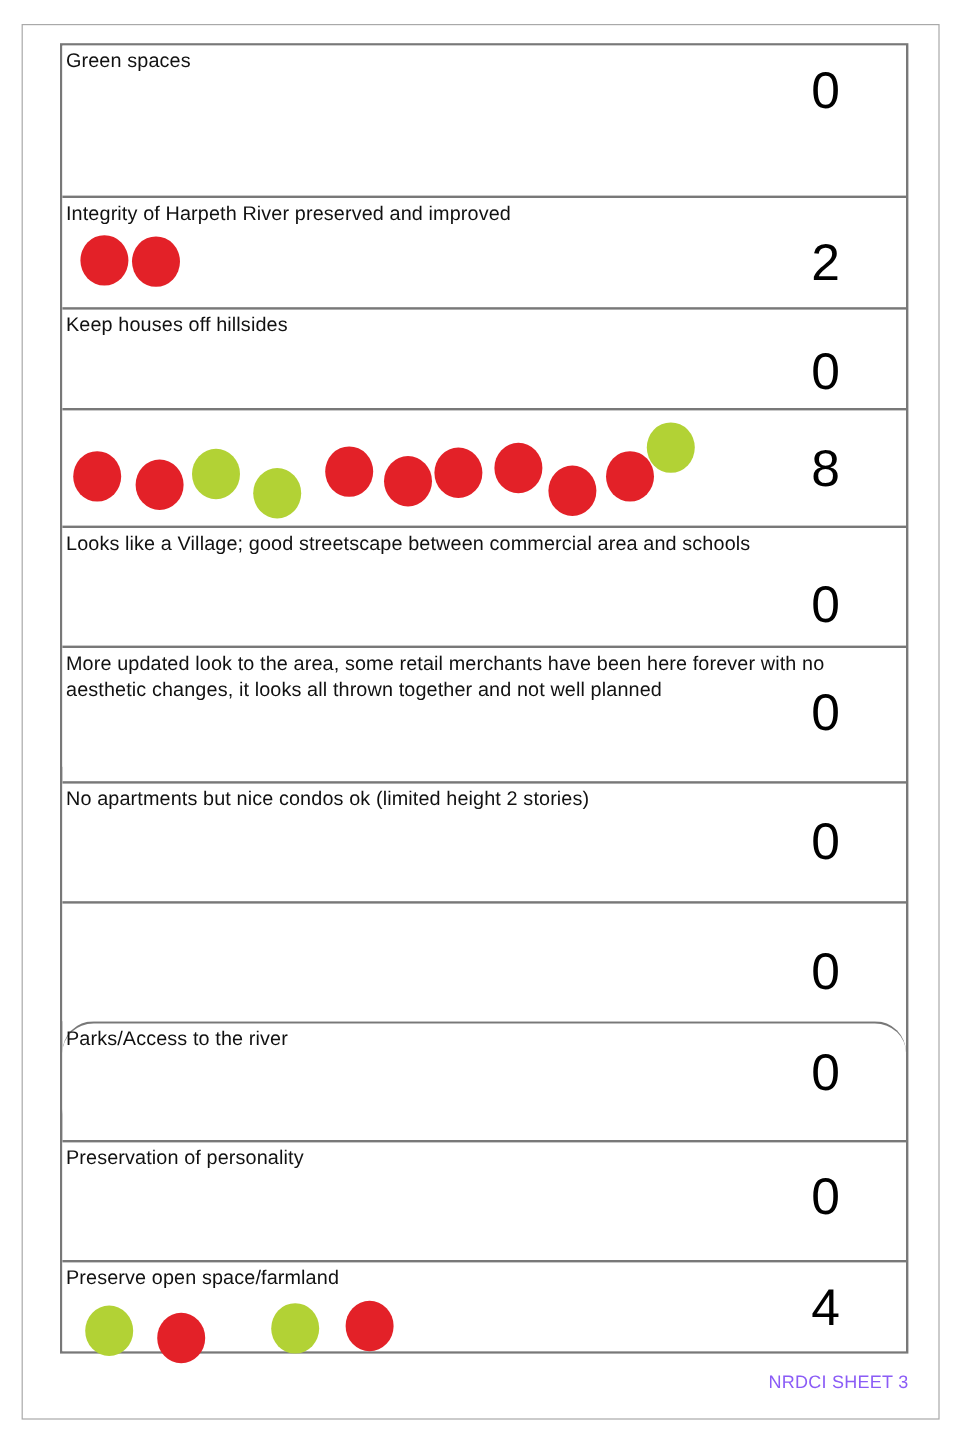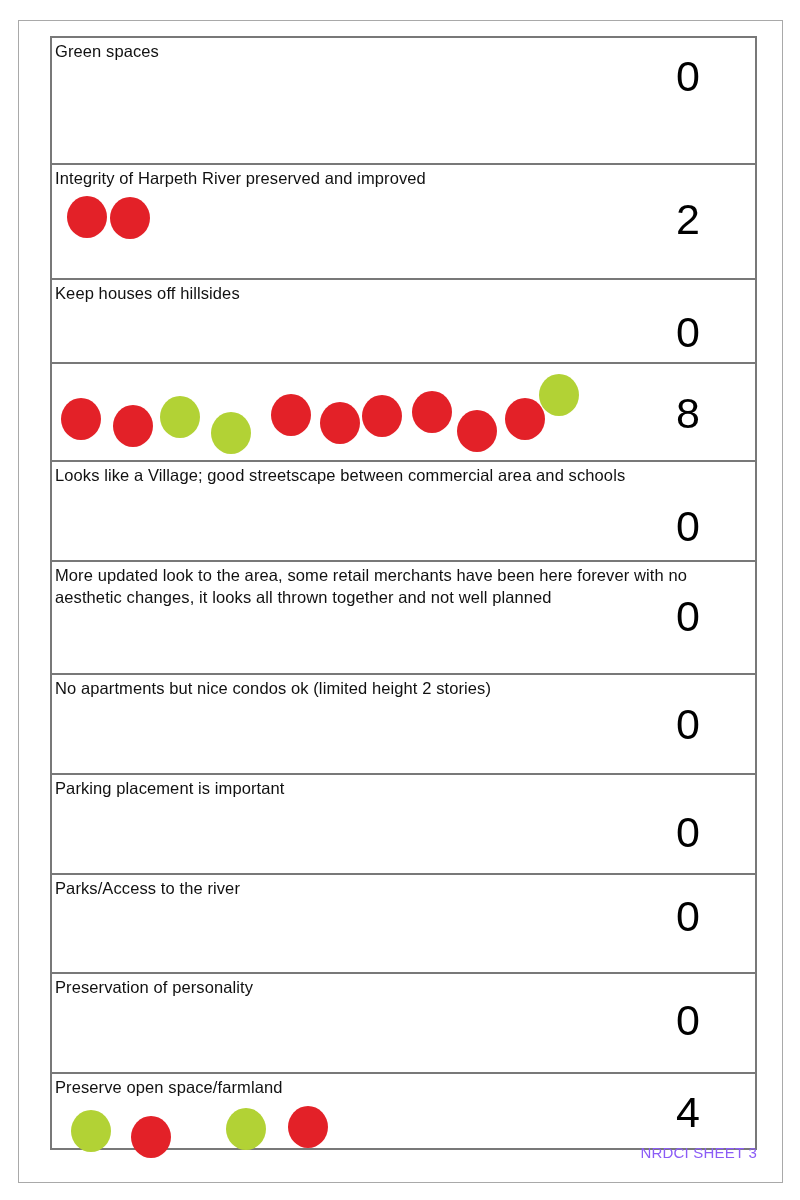--- a/index.html
+++ b/index.html
@@ -83,21 +83,21 @@
 
 <div class="canvas">
   <div class="page-border"></div>
 
   <div class="sheet" id="rows-container">
   <div class="row" style="height: 125px;">
     <div class="row-label">Green spaces</div>
     <div class="vote-count" style="top: 16px;">0</div>
   </div>
 
-  <div class="row" style="height: 115px;">
+  <div class="row" style="height: 93px;">
     <div class="row-label">Integrity of Harpeth River preserved and improved</div>
     <div class="vote-count" style="top: 32px;">2</div>
   <div class="dot" style="left: 15px; top: 31px; background: rgb(227, 33, 40);"></div>
         <div class="dot" style="left: 58px; top: 32px; background: rgb(227, 33, 40);"></div>
       </div>
 
   <div class="row" style="height: 84px;">
     <div class="row-label">Keep houses off hillsides</div>
     <div class="vote-count" style="top: 30px;">0</div>
   </div>
@@ -126,25 +126,24 @@
     <div class="row-label">More updated look to the area, some retail merchants have been here forever with no aesthetic changes, it looks all thrown together and not well planned</div>
     <div class="vote-count" style="top: 32px;">0</div>
   </div>
 
   <div class="row" style="height: 100px; margin-top: 12px;">
     <div class="row-label">No apartments but nice condos ok (limited height 2 stories)</div>
     <div class="vote-count" style="top: 27px;">0</div>
   </div>
 
   <div class="row" style="height: 100px;">
-    <div class="row-label">Parking placement is important</div>
     <div class="vote-count" style="top: 35px;">0</div>
   </div>
 
-  <div class="row" style="height: 99px;">
+  <div class="row" style="height: 99px; border-radius: 26px;">
     <div class="row-label">Parks/Access to the river</div>
     <div class="vote-count" style="top: 19px;">0</div>
   </div>
 
   <div class="row" style="height: 100px;">
     <div class="row-label">Preservation of personality</div>
     <div class="vote-count" style="top: 24px;">0</div>
   </div>
 
   <div class="row" style="height: 76px;">

